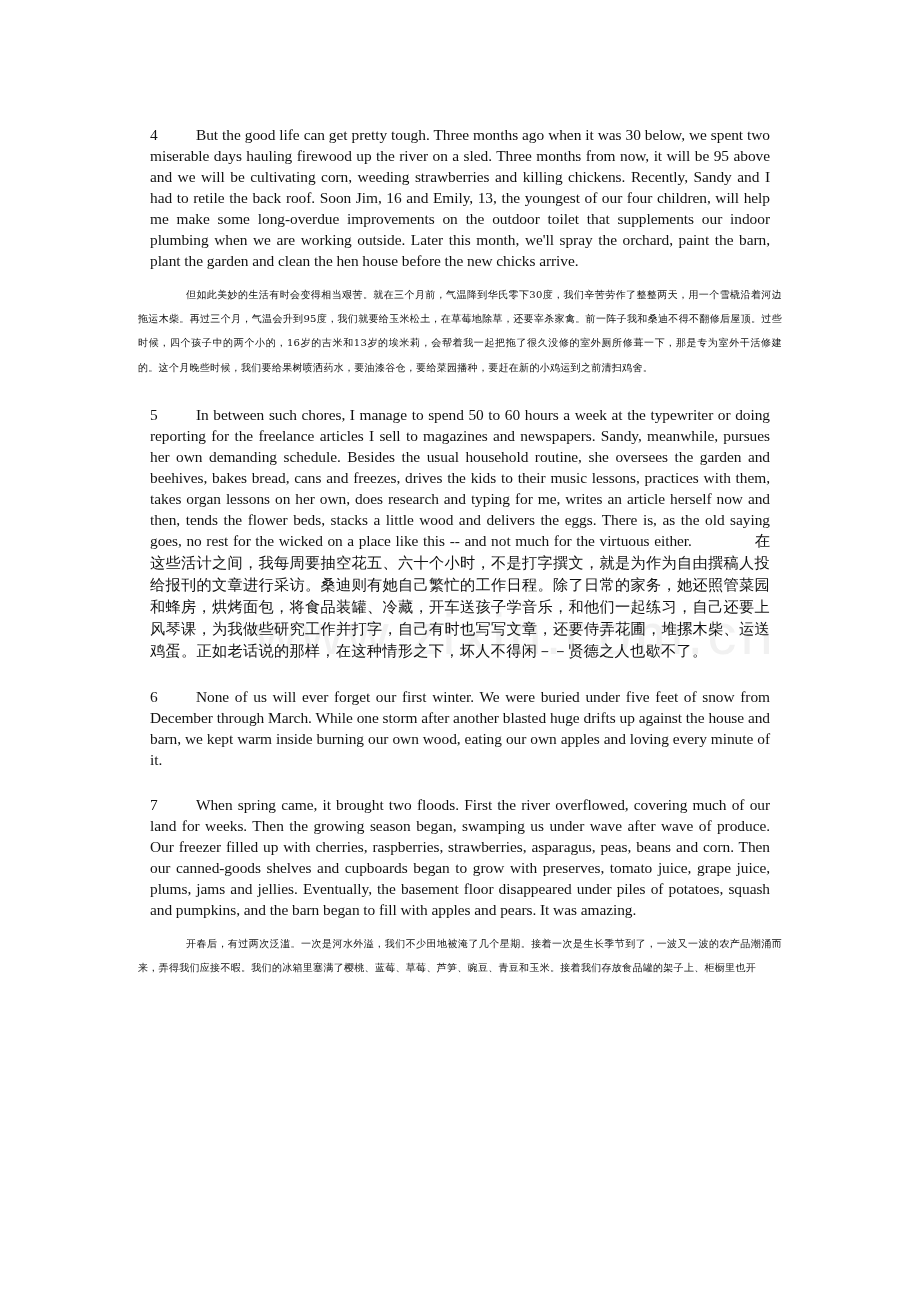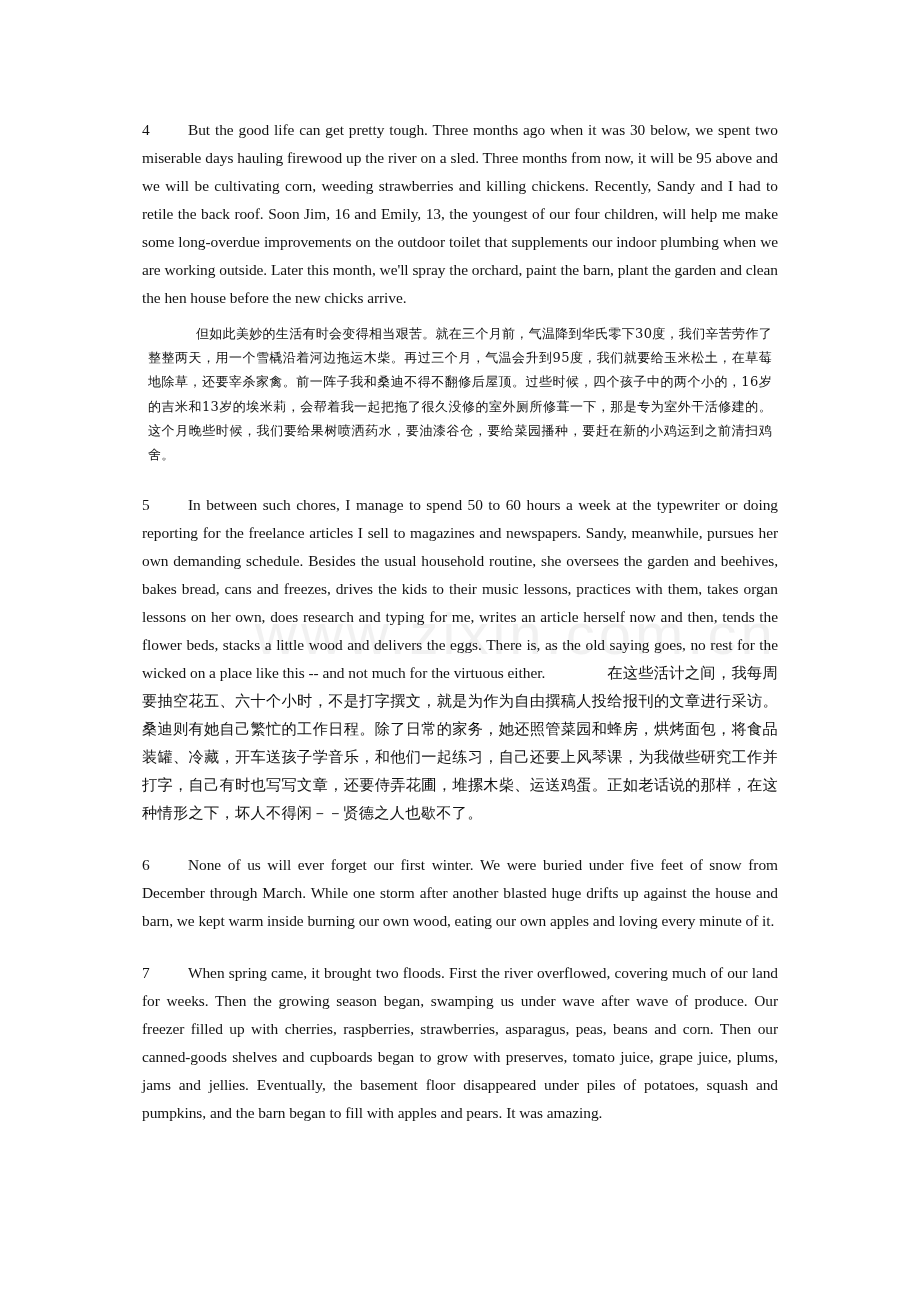--- a/index.html
+++ b/index.html
@@ -19,35 +19,35 @@
       position: absolute;
       left: 138px;
       top: 112px;
       width: 644px;
     }
     .section {
       margin: 0 0 24px 0;
     }
     .en {
       font-size: 15.4px;
-      line-height: 28px;
+      line-height: 21px;
       text-align: justify;
-      margin: 4px;
+      margin: 12px;
       letter-spacing: -0.05px;
     }
     .en .num {
       display: inline-block;
       width: 46px;
     }
     .zh {
-      font-size: 13px;
+      font-size: 10px;
       line-height: 24.2px;
       text-align: justify;
       text-indent: 48px;
-      margin: 10px;
+      margin: 0;
       font-family: "DejaVu Serif", "Liberation Serif", serif;
       letter-spacing: 0.3px;
     }
     .inline-zh {
       font-family: "DejaVu Serif", serif;
     }
     .watermark {
       position: absolute;
       left: 255px;
       top: 600px;
@@ -74,15 +74,16 @@
   <div class="section">
     <p class="en"><span class="num">5</span><span>In between such chores, I manage to spend 50 to 60 hours a week at the typewriter or doing reporting for the freelance articles I sell to magazines and newspapers. Sandy, meanwhile, pursues her own demanding schedule. Besides the usual household routine, she oversees the garden and beehives, bakes bread, cans and freezes, drives the kids to their music lessons, practices with them, takes organ lessons on her own, does research and typing for me, writes an article herself now and then, tends the flower beds, stacks a little wood and delivers the eggs. There is, as the old saying goes, no rest for the wicked on a place like this -- and not much for the virtuous either.</span><span style="display:inline-block;width:62px;"></span><span class="inline-zh">在</span><span class="zh-cont" style="font-family:'DejaVu Serif',serif;font-size:15.2px;letter-spacing:0.3px;">这些活计之间，我每周要抽空花五、六十个小时，不是打字撰文，就是为作为自由撰稿人投给报刊的文章进行采访。桑迪则有她自己繁忙的工作日程。除了日常的家务，她还照管菜园和蜂房，烘烤面包，将食品装罐、冷藏，开车送孩子学音乐，和他们一起练习，自己还要上风琴课，为我做些研究工作并打字，自己有时也写写文章，还要侍弄花圃，堆摞木柴、运送鸡蛋。正如老话说的那样，在这种情形之下，坏人不得闲－－贤德之人也歇不了。</span></p>
   </div>
 
   <div class="section">
     <p class="en"><span class="num">6</span><span>None of us will ever forget our first winter. We were buried under five feet of snow from December through March. While one storm after another blasted huge drifts up against the house and barn, we kept warm inside burning our own wood, eating our own apples and loving every minute of it.</span></p>
   </div>
 
   <div class="section">
     <p class="en"><span class="num">7</span><span>When spring came, it brought two floods. First the river overflowed, covering much of our land for weeks. Then the growing season began, swamping us under wave after wave of produce. Our freezer filled up with cherries, raspberries, strawberries, asparagus, peas, beans and corn. Then our canned-goods shelves and cupboards began to grow with preserves, tomato juice, grape juice, plums, jams and jellies. Eventually, the basement floor disappeared under piles of potatoes, squash and pumpkins, and the barn began to fill with apples and pears. It was amazing.</span></p>
+    <p class="zh">开春后，有过两次泛滥。一次是河水外溢，我们不少田地被淹了几个星期。接着一次是生长季节到了，一波又一波的农产品潮涌而来，弄得我们应接不暇。我们的冰箱里塞满了樱桃、蓝莓、草莓、芦笋、豌豆、青豆和玉米。接着我们存放食品罐的架子上、柜橱里也开</p>
   </div>
 
 </div>
 
 </body></html>

